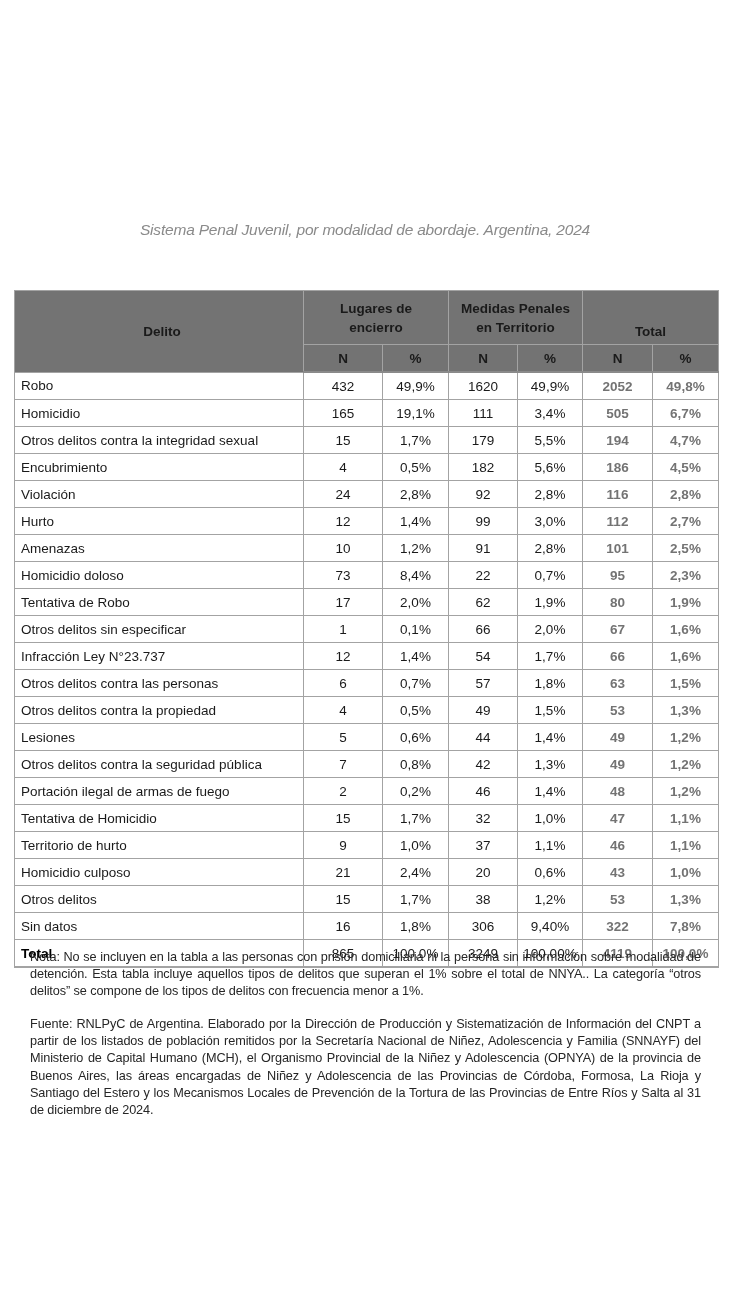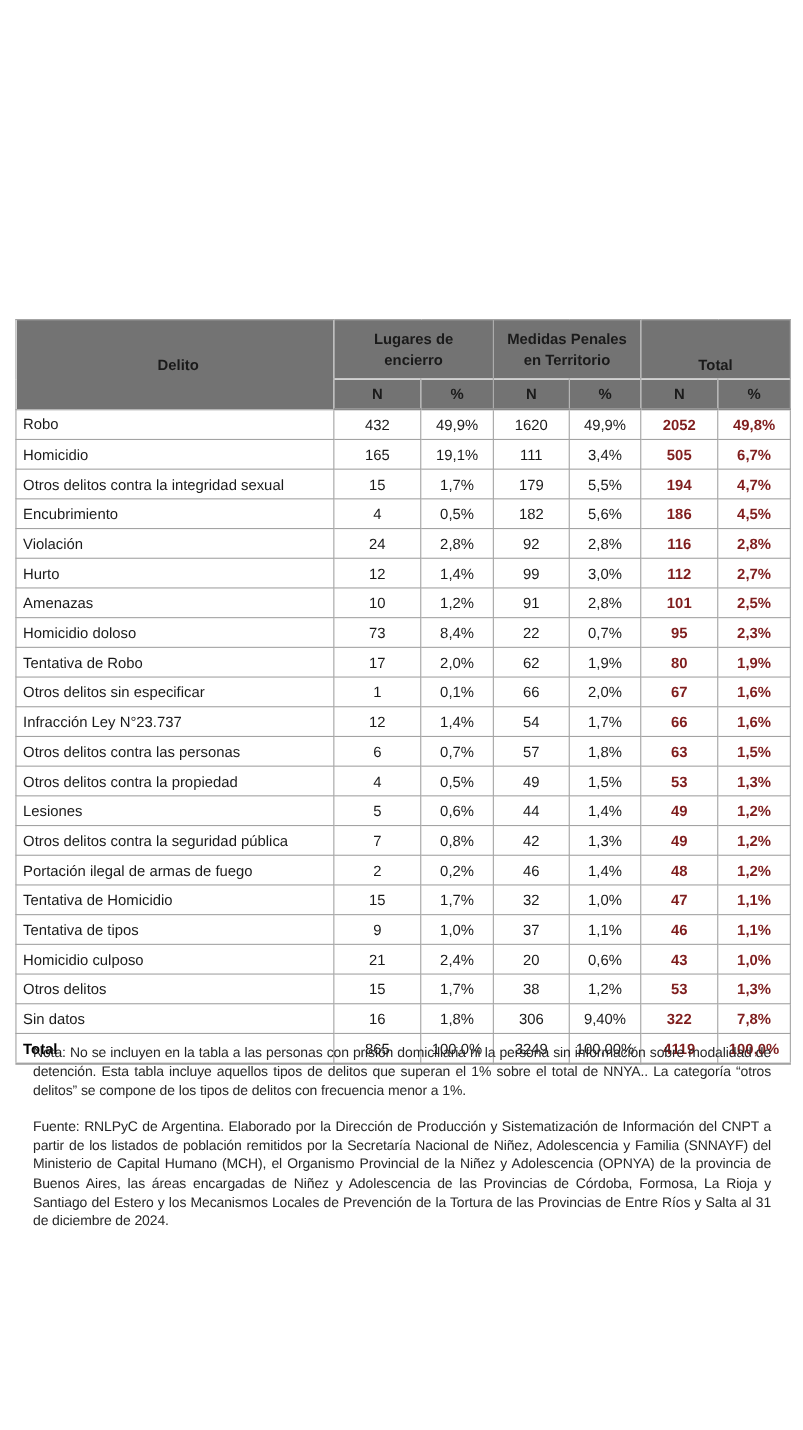--- a/index.html
+++ b/index.html
@@ -62,41 +62,42 @@
     border-bottom: 2px solid #8a8a8a;
   }
   tr.sub-row th {
     height: 24px;
     text-align: center;
     border-bottom: 2px solid #8a8a8a;
   }
   tbody td { height: 24px; background: #ffffff; }
   td.c-delito { text-align: left; padding: 0 6px; white-space: nowrap; }
   td.c-num { text-align: center; }
-  td.c-total { font-weight: bold; color: #7f1d1d; }
+  td.c-total { font-weight: bold; color: #737373; }
   tr.total-row td.c-delito { font-weight: bold; color: #000; }
 
   
   .notes {
     position: absolute;
     top: 933px;
     left: 14px;
     width: 703px;
     font-size: 12.7px;
     line-height: 17.1px;
     letter-spacing: -0.1px;
     text-align: justify;
     color: #262626;
   }
   .notes p { margin: 16px; }
 </style>
 </head>
 <body>
 
 <div class="figure-title">
+  <div>Sistema Penal Juvenil, por modalidad de abordaje. Argentina, 2024</div>
 </div>
 
 <table class="delitos">
   <colgroup>
     <col style="width:289px">
     <col style="width:79px">
     <col style="width:66px">
     <col style="width:69px">
     <col style="width:65px">
     <col style="width:70px">
@@ -274,21 +275,21 @@
       <tr class="data-row">
         <td class="c-delito">Tentativa de Homicidio</td>
         <td class="c-num">15</td>
         <td class="c-num">1,7%</td>
         <td class="c-num">32</td>
         <td class="c-num">1,0%</td>
         <td class="c-num c-total">47</td>
         <td class="c-num c-total">1,1%</td>
       </tr>
       <tr class="data-row">
-        <td class="c-delito">Tentativa de tipos</td>
+        <td class="c-delito">Territorio de hurto</td>
         <td class="c-num">9</td>
         <td class="c-num">1,0%</td>
         <td class="c-num">37</td>
         <td class="c-num">1,1%</td>
         <td class="c-num c-total">46</td>
         <td class="c-num c-total">1,1%</td>
       </tr>
       <tr class="data-row">
         <td class="c-delito">Homicidio culposo</td>
         <td class="c-num">21</td>

